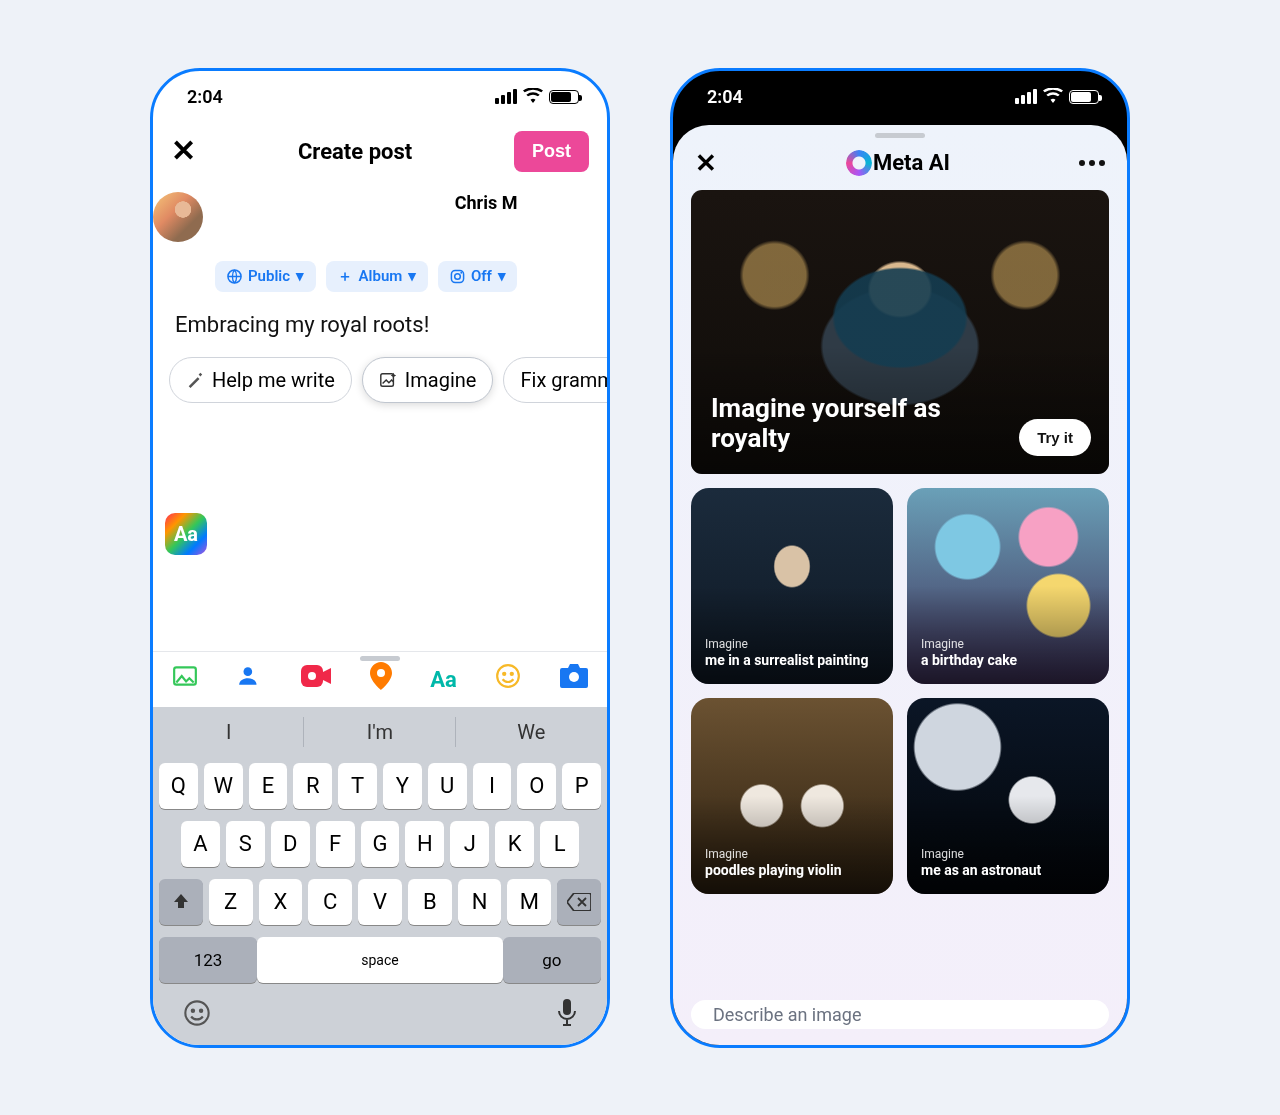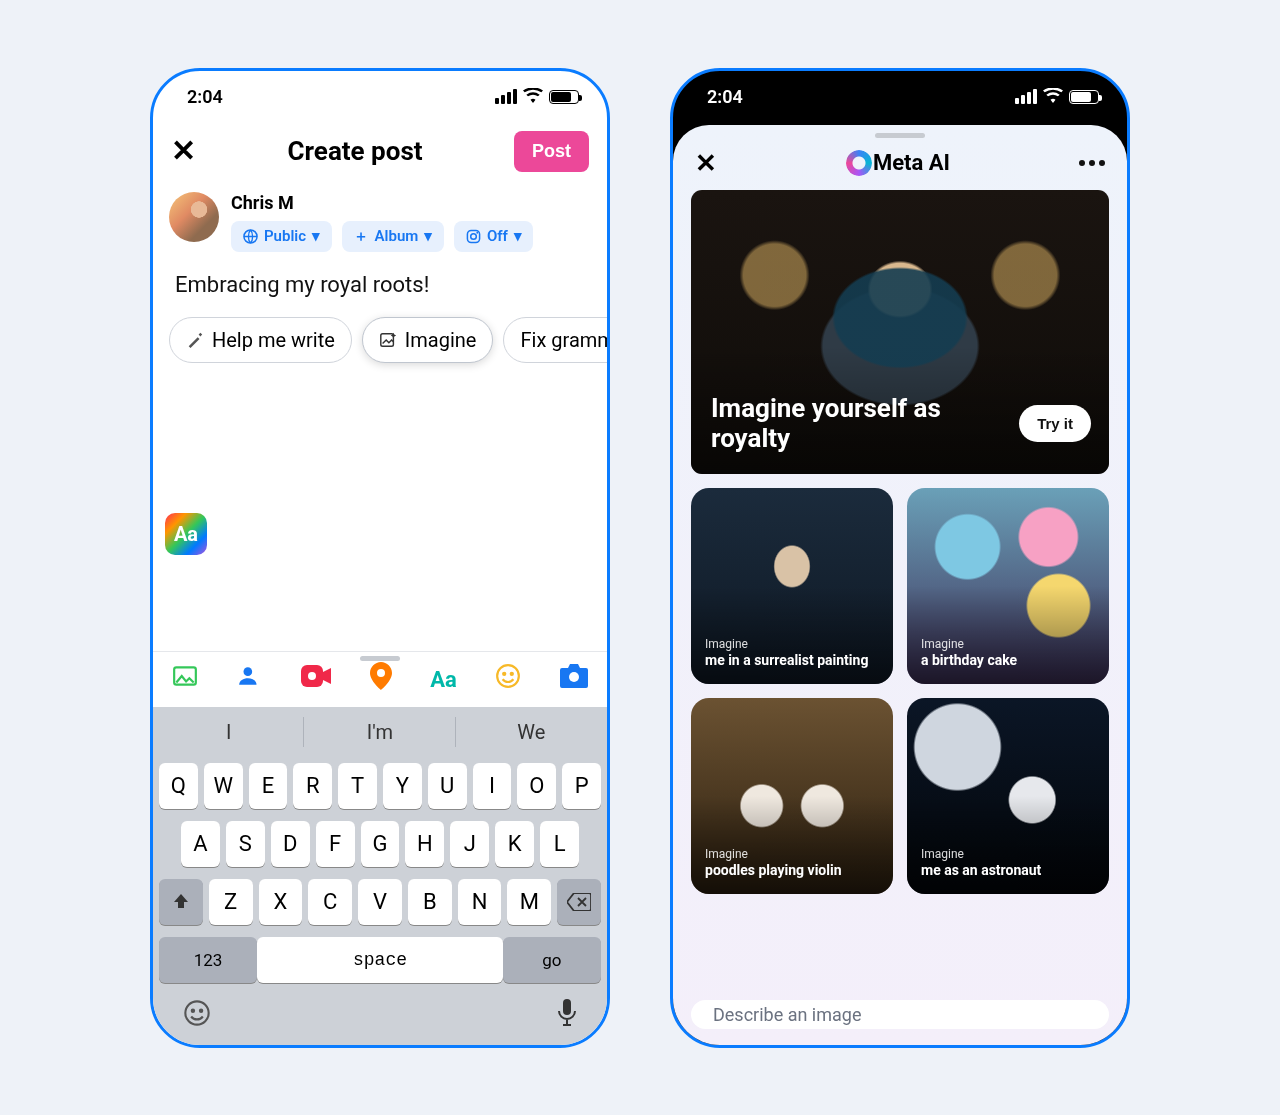--- a/index.html
+++ b/index.html
@@ -30,40 +30,40 @@
   .battery { width: 30px; height: 14px; border: 1.5px solid currentColor; border-radius: 4px; position: relative; display:flex; align-items:center; padding:1px;}
   .battery::after { content:""; position:absolute; right:-4px; top:4px; width:3px; height:6px; background: currentColor; border-radius:0 2px 2px 0;}
   .battery i { display:block; background: currentColor; height:100%; width:75%; border-radius:2px;}
 
   
   .header {
     display: flex; align-items: center; justify-content: space-between;
     padding: 8px 18px 14px 18px;
   }
   .close-x { font-size: 30px; font-weight: 700; line-height: 1; }
-  .title { font-size: 26px; font-weight: 700; }
+  .title { font-size: 22px; font-weight: 700; }
   .post-btn {
     background: #ec4899; color: #fff; border: none; border-radius: 8px;
     padding: 10px 18px; font-size: 18px; font-weight: 600;
   }
-  .author-row { display: flex; padding: 6px 18px 10px 16px; gap: 12px; align-items: flex-start;}
+  .author-row { display: flex; padding: 6px 18px 10px 0; gap: 12px; align-items: flex-start; text-align: right;}
   .avatar {
     width: 50px; height: 50px; border-radius: 50%;
     background: linear-gradient(135deg,#f6c77a,#e08a63 40%,#8f6b4f 70%);
     position: relative; flex-shrink:0;
   }
   .avatar::after{content:"";position:absolute;inset:0;border-radius:50%;
     background: radial-gradient(circle at 60% 35%, #e8b997 18%, transparent 19%);}
   .author-meta { display:flex; flex-direction:column; gap:8px;}
   .author-name { font-weight:700; font-size:18px; }
   .chips { display:flex; gap:10px; }
   .chip {
     background:#e7f0fd; color:#1877f2; border-radius:8px;
     padding:6px 12px; font-size:15px; font-weight:600;
-    display:flex; align-items:center; gap:6px;
+    display:flex; align-items:center; gap:6px;margin-top:40px;
   }
   .chip svg { width:15px; height:15px; fill:#1877f2;}
   .composer-text { padding: 10px 22px; font-size: 22px; color:#111; }
   .suggest-row {
     display:flex; gap:10px; padding: 10px 16px; overflow:hidden; align-items:center;
   }
   .pill {
     border:1px solid #d0d4db; border-radius:24px; padding:10px 16px;
     font-size:20px; display:flex; align-items:center; gap:8px; background:#fff;
     white-space:nowrap;
@@ -123,21 +123,21 @@
       radial-gradient(ellipse at 50% 55%, #2f3b46 26%, transparent 27%),
       linear-gradient(#1a1410,#0f0c09);
     display:flex;align-items:flex-end;padding:20px;color:#fff;}
   .hero::before{content:"";position:absolute;inset:0;
     background:
       radial-gradient(circle at 20% 30%, rgba(198,160,90,.6) 8%, transparent 9%),
       radial-gradient(circle at 80% 30%, rgba(198,160,90,.6) 8%, transparent 9%),
       radial-gradient(ellipse at 50% 45%, rgba(20,60,80,.9) 22%, transparent 23%),
       linear-gradient(transparent 55%, rgba(0,0,0,.5));}
   .hero-text{position:relative;z-index:2;font-size:26px;font-weight:700;line-height:1.15;max-width:260px;}
-  .try-btn{position:absolute;right:18px;bottom:32px;background:#fff;color:#111;
+  .try-btn{position:absolute;right:18px;bottom:18px;background:#fff;color:#111;
     border:none;border-radius:20px;padding:10px 18px;font-weight:700;font-size:15px;z-index:2;}
   .grid{display:grid;grid-template-columns:1fr 1fr;gap:14px;}
   .tile{position:relative;height:196px;border-radius:18px;overflow:hidden;color:#fff;
     display:flex;align-items:flex-end;padding:14px;font-size:14px;line-height:1.25;}
   .tile .lbl{position:relative;z-index:2;}
   .tile .lbl small{display:block;opacity:.85;font-size:12px;}
   .tile::after{content:"";position:absolute;inset:0;background:linear-gradient(transparent 50%, rgba(0,0,0,.55));}
   .t1{background:
     radial-gradient(ellipse at 50% 40%, #d9c2a6 12%, transparent 13%),
     linear-gradient(#1b2b3c,#0e1824);}
@@ -333,21 +333,21 @@
         <div class="key">M</div>
         <div class="key fn">
           <svg width="24" height="18" viewBox="0 0 24 18">
               <path d="M7 0h15a2 2 0 012 2v14a2 2 0 01-2 2H7L0 9l7-9z" fill="none" stroke="#333" stroke-width="1.8"></path>
               <path d="M11 5l8 8M19 5l-8 8" stroke="#333" stroke-width="1.8"></path>
             </svg>
         </div>
       </div>
       <div class="bottom-row">
         <div class="key fn" style="flex:1.2;font-size:17px;">123</div>
-        <div class="key wide" style="font-size:18px;font-family:Liberation Mono, monospace;">space</div>
+        <div class="key wide" style="font-size:14px;">space</div>
         <div class="key fn" style="flex:1.2;font-size:17px;">go</div>
       </div>
       <div class="emoji-mic">
         <span>
           <svg width="28" height="28" viewBox="0 0 24 24" fill="none" stroke="#555" stroke-width="1.8">
               <circle cx="12" cy="12" r="10"></circle>
               <circle cx="8.5" cy="10" r="1" fill="#555"></circle>
               <circle cx="15.5" cy="10" r="1" fill="#555"></circle>
               <path d="M7 15c1.5 2 3 2.5 5 2.5s3.5-.5 5-2.5"></path>
             </svg>

